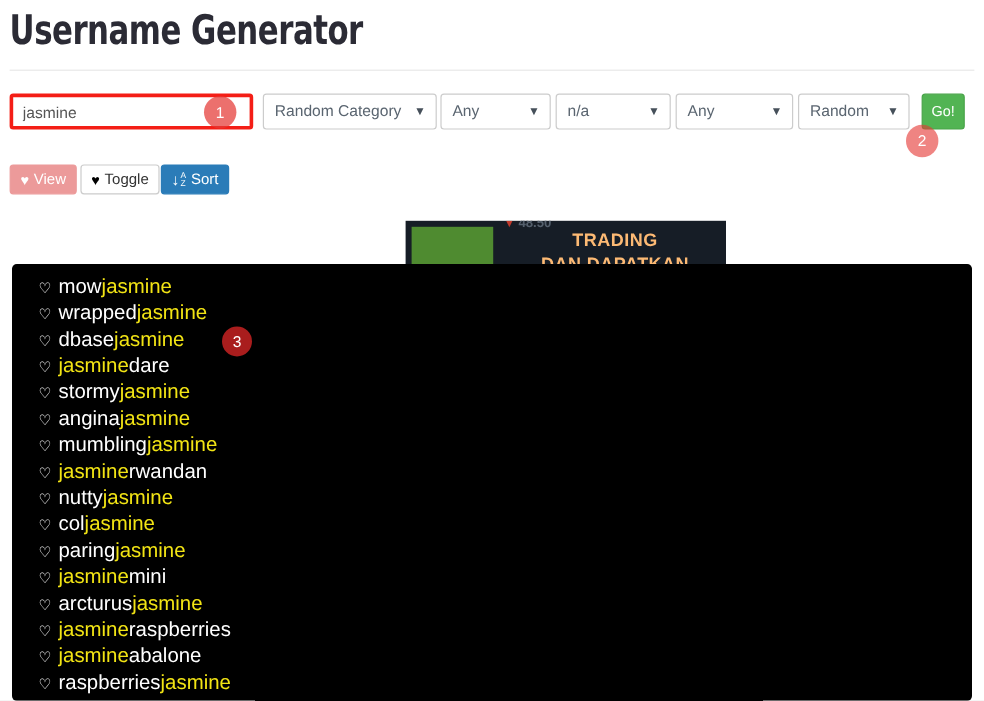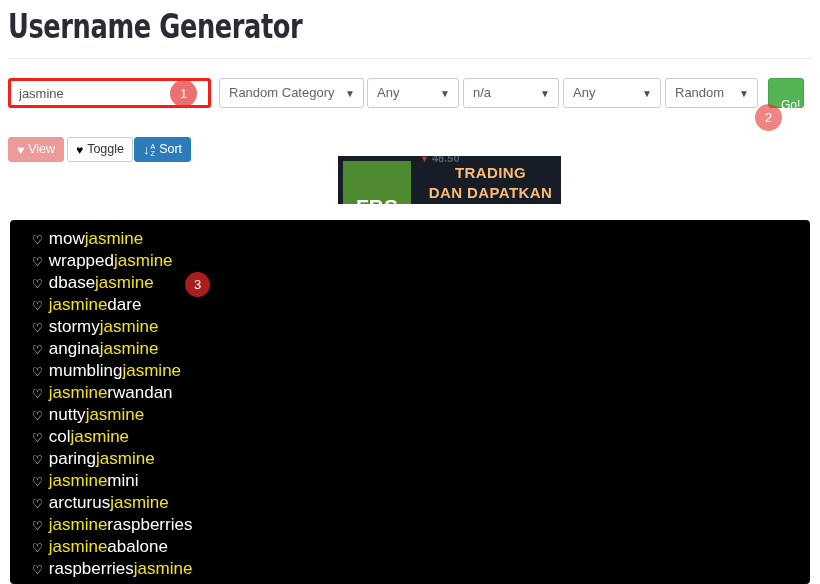--- a/index.html
+++ b/index.html
@@ -54,21 +54,21 @@
   .sel-2 { left: 359px; width: 92px; }
   .sel-3 { left: 455px; width: 96px; }
   .sel-4 { left: 555px; width: 98px; }
   .sel-5 { left: 657px; width: 93px; }
 
   .go-btn {
     position: absolute; left: 760px; top: 0px;
     width: 36px; height: 30px;
     background: #52b453; border: 1px solid #49a449; border-radius: 3px;
     color: #ffffff; font-size: 12px; line-height: 28px; text-align: center;
-    cursor: pointer; padding: 12px;
+    cursor: pointer; padding: 0;
     font-family: "Liberation Sans", sans-serif;
   }
 
   
   .check-row {
     position: absolute; left: 8px; top: 113px;
     font-size: 12.5px; color: #44484d;
     display: flex; align-items: center; gap: 5px;
   }
   .cbox {
@@ -89,21 +89,21 @@
   .btn-toggle { left: 59px; background: #ffffff; border: 1px solid #ccc; color: #333; }
   .btn-sort { left: 126px; background: #2b7cb8; border: 1px solid #2b7cb8; color: #ffffff; }
   .btn .ico { font-size: 12px; line-height: 1; display: inline-block; }
   .btn-toggle .ico { color: #000; }
   .sort-ico { display: inline-flex; align-items: center; gap: 1px; }
   .sort-ico .arw { font-size: 13px; line-height: 1; }
   .sort-ico .az { display: inline-flex; flex-direction: column; font-size: 7px; line-height: 7px; }
 
   
   .ad {
-    position: absolute; left: 338px; top: 156px; width: 223px; height: 48px;
+    position: absolute; left: 338px; top: 184px; width: 267px; height: 48px;
     background: #161d26; overflow: hidden;
   }
   .ad-logo {
     position: absolute; left: 5px; top: 5px; width: 68px; height: 60px;
     background: #4f8b30;
     display: flex; align-items: flex-end; justify-content: center;
   }
   .ad-logo span {
     color: #ffffff; font-weight: bold; font-size: 21px;
     font-family: "Liberation Sans", sans-serif; padding-bottom: 2px;

